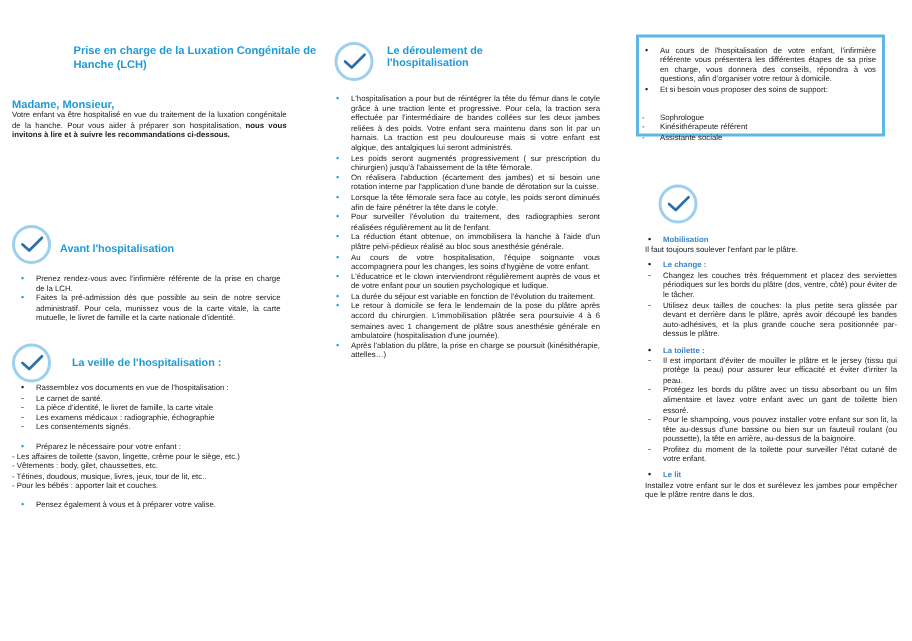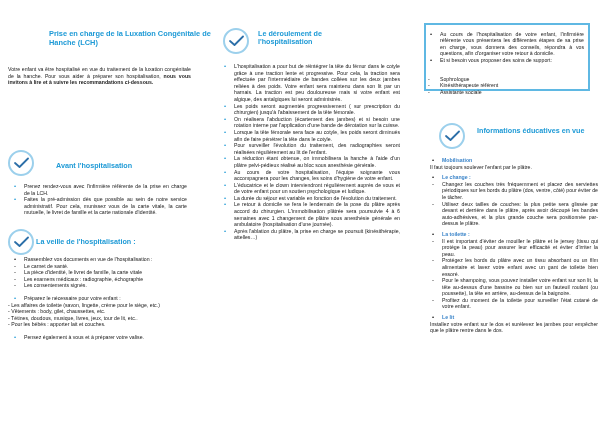--- a/index.html
+++ b/index.html
@@ -24,41 +24,42 @@
     .boxed { position: absolute; left: 424px; top: 23px; width: 166px; height: 68px; border: 2px solid #5fb8e3; }
     .sub { color: #3a84c9; font-weight: bold; }
   </style>
 </head>
 <body>
 
 <div class="col col1">
   <div class="title" style="left:0; top:30px; width:183px;">Prise en charge de la Luxation Congénitale de Hanche (LCH)</div>
 
   <div class="abs" style="left:0; top:66px; width:183px;">
+    <div class="blue" style="font-weight:bold; font-size:7.4px; line-height:8px;">Madame, Monsieur,</div>
     <div class="just"><span>Votre enfant va être hospitalisé en vue du traitement de la luxation congénitale de la hanche. Pour vous aider à préparer son hospitalisation, </span><b>nous vous invitons à lire et à suivre les recommandations ci-dessous.</b></div>
   </div>
 
   <div class="circle" style="left:0; top:150px;">
     <svg width="15" height="12" viewBox="0 0 15 12">
         <path d="M1 6 L5.5 10 L14 1.5" fill="none" stroke="#2c6fa8" stroke-width="1.8" stroke-linecap="round" stroke-linejoin="round"></path>
       </svg>
   </div>
-  <div class="sec-title" style="left:48px; top:162px;">Avant l'hospitalisation</div>
+  <div class="sec-title" style="left:32px; top:162px;">Avant l'hospitalisation</div>
 
   <ul class="b abs" style="left:4px; top:183px; width:175px;">
     <li>Prenez rendez-vous avec l'infirmière référente de la prise en charge de la LCH.</li>
     <li>Faites la pré-admission dès que possible au sein de notre service administratif. Pour cela, munissez vous de la carte vitale, la carte mutuelle, le livret de famille et la carte nationale d'identité.</li>
   </ul>
 
   <div class="circle" style="left:0; top:229px;">
     <svg width="15" height="12" viewBox="0 0 15 12">
         <path d="M1 6 L5.5 10 L14 1.5" fill="none" stroke="#2c6fa8" stroke-width="1.8" stroke-linecap="round" stroke-linejoin="round"></path>
       </svg>
   </div>
-  <div class="sec-title" style="left:28px; top:238px;">La veille de l'hospitalisation :</div>
+  <div class="sec-title" style="left:40px; top:238px;">La veille de l'hospitalisation :</div>
 
   <div class="abs" style="left:4px; top:256px; width:175px;">
     <ul class="b blk">
         <li>Rassemblez vos documents en vue de l'hospitalisation :</li>
       </ul>
     <ul class="b d">
       <li>Le carnet de santé.</li>
       <li>La pièce d'identité, le livret de famille, la carte vitale</li>
       <li>Les examens médicaux : radiographie, échographie</li>
       <li>Les consentements signés.</li>
@@ -118,21 +119,20 @@
   </div>
 </div>
 
 <div class="col col3">
   <div class="circle" style="left:19px; top:123px;">
     <svg width="15" height="12" viewBox="0 0 15 12">
         <path d="M1 6 L5.5 10 L14 1.5" fill="none" stroke="#2c6fa8" stroke-width="1.8" stroke-linecap="round" stroke-linejoin="round"></path>
       </svg>
   </div>
   <div class="sec-title" style="left:57px; top:127px; width:125px;">
-    <div>Informations éducatives en vue</div>
   </div>
 
   <div class="abs" style="left:10px; top:157px; width:168px;">
     <ul class="b blk">
         <li class="sub">Mobilisation</li>
       </ul>
     <div>Il faut toujours soulever l'enfant par le plâtre.</div>
 
     <ul class="b blk" style="margin-top:4px;">
         <li class="sub">Le change :</li>

